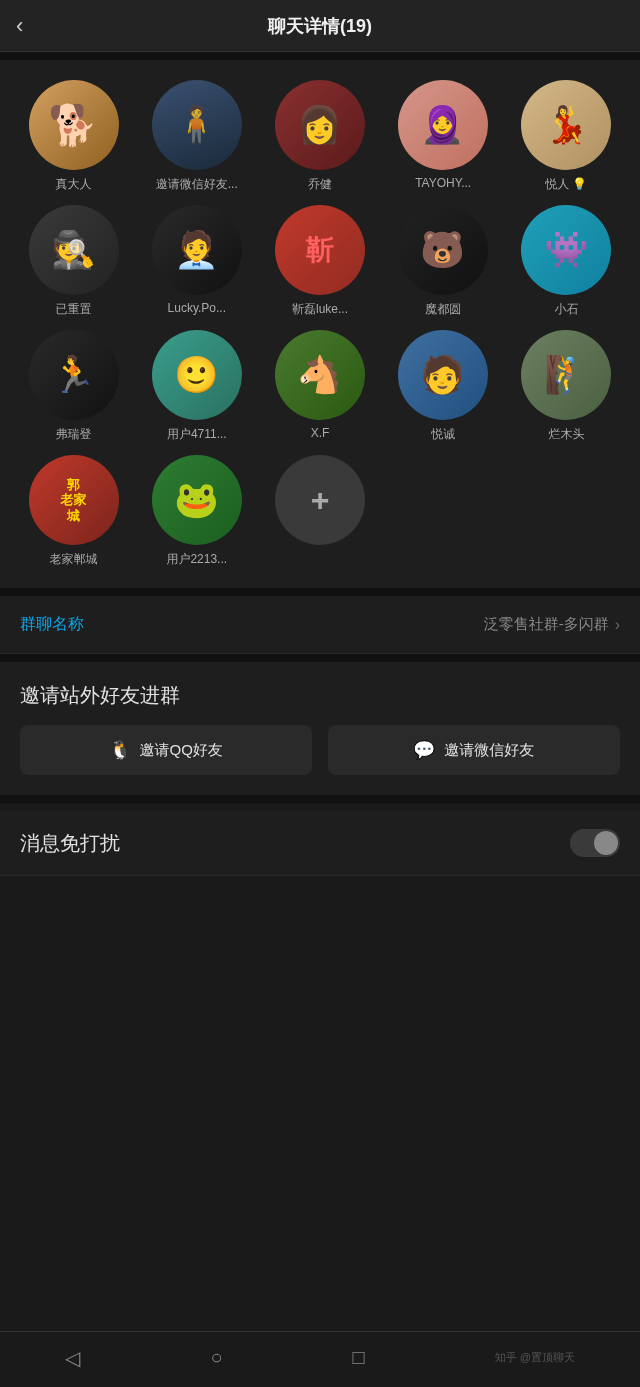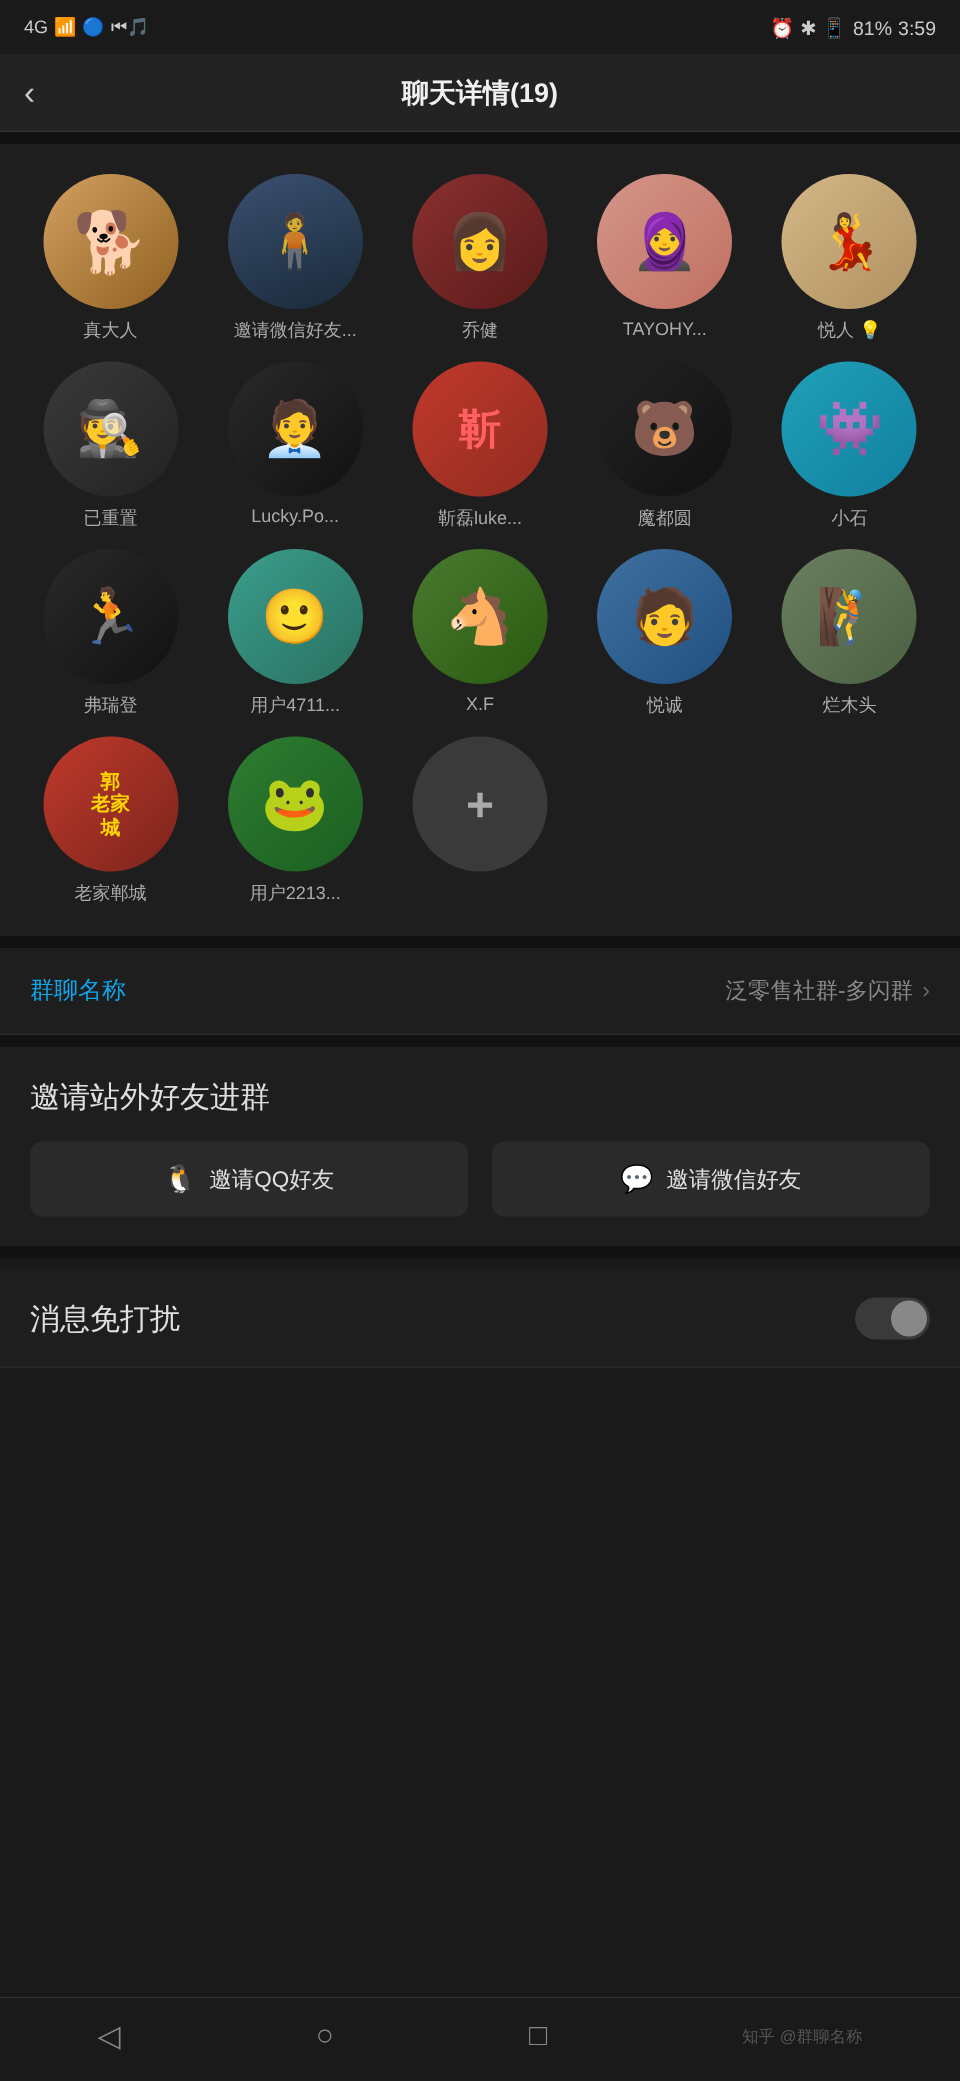--- a/index.html
+++ b/index.html
@@ -252,35 +252,20 @@
 
     .content-area {
       padding-bottom: 70px;
     }
   </style>
 </head>
 <body>
 
 <div class="content-area">
 
-  <div class="status-bar">
-    <div class="status-left">
-      <span>4G</span>
-      <span>📶</span>
-      <span>🔵</span>
-      <span>⏮🎵</span>
-    </div>
-    <div class="status-right">
-      <span>⏰</span>
-      <span>✱</span>
-      <span>📱</span>
-      <span>81%</span>
-      <span>3:59</span>
-    </div>
-  </div>
 
   <div class="header">
     <span class="header-back">‹</span>
     <span class="header-title">聊天详情(19)</span>
   </div>
 
   <div class="divider"></div>
 
   <div class="members-section">
     <div class="members-grid">
@@ -443,15 +428,15 @@
   <div class="nav-item">
     <span>◁</span>
   </div>
   <div class="nav-item">
     <span>○</span>
   </div>
   <div class="nav-item">
     <span>□</span>
   </div>
   <div class="nav-item watermark">
-    <span>知乎 @群聊名称</span>
+    <span>知乎 @置顶聊天</span>
   </div>
 </div>
 
 </body></html>

